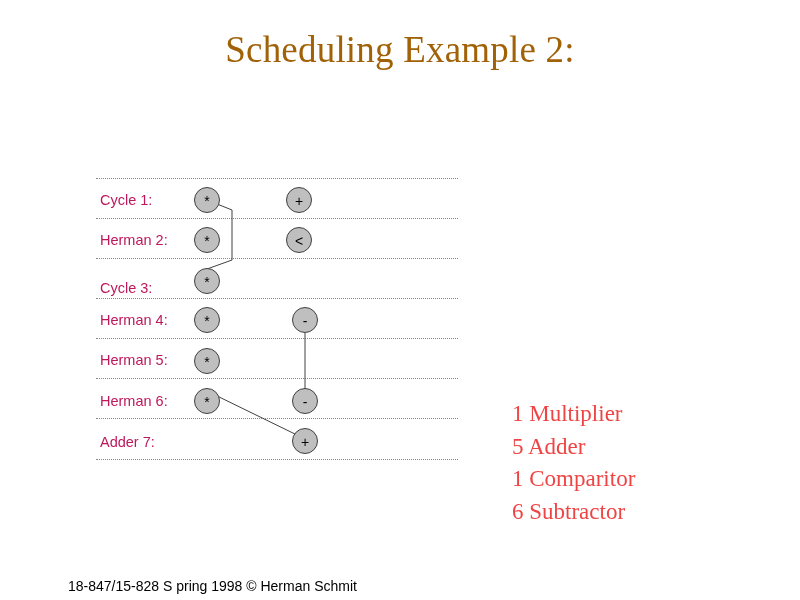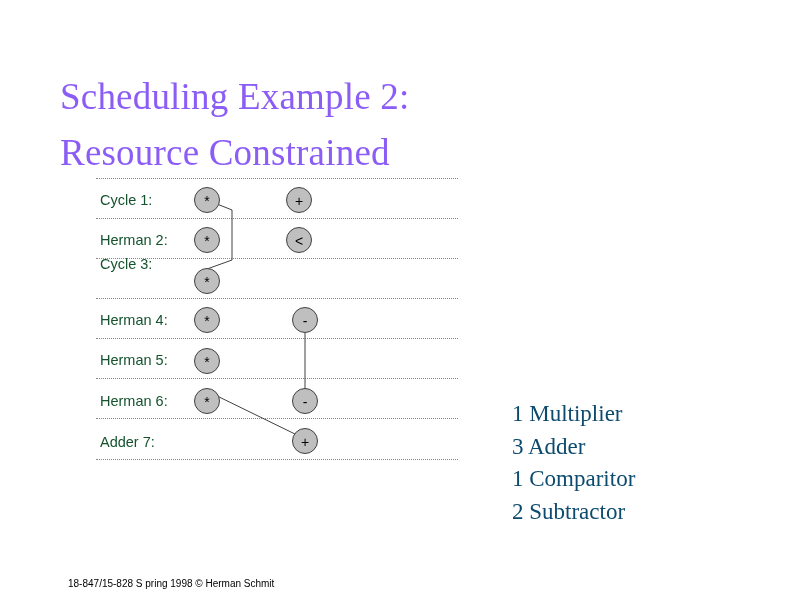--- a/index.html
+++ b/index.html
@@ -18,43 +18,42 @@
     position: absolute;
     left: 0; top: 0;
     width: 800px;
     height: 600px;
   }
   .title {
     position: absolute;
     left: 60px;
     top: 22px;
     width: 680px;
-    text-align: left;
-    color: #8b5cf6;
+    text-align: center;
+    color: #a16207;
     font-family: "Liberation Serif", serif;
     font-size: 37px;
     line-height: 1.52;
     letter-spacing: 0.2px;
-    margin-top: 47px;
   }
   .title .line2 { display: block; }
 
   
   #diagram {
     position: absolute;
     left: 0;
     top: 0;
     width: 800px;
     height: 600px;
   }
   .cycle-label {
     position: absolute;
     font-family: "Liberation Sans", sans-serif;
     font-size: 14.5px;
-    color: #14532d;
+    color: #be185d;
     white-space: nowrap;
     text-align: center;
   }
   .dashline {
     position: absolute;
     left: 96px;
     width: 362px;
     height: 0px;
     border-top: 1px dotted #888888;
   }
@@ -79,57 +78,56 @@
     height: 600px;
     pointer-events: none;
   }
   .resources {
     position: absolute;
     left: 512px;
     top: 398px;
     font-family: "Liberation Serif", serif;
     font-size: 23px;
     line-height: 1.42;
-    color: #0c4a6e;
+    color: #ef4444;
   }
   .resources div { white-space: nowrap; }
   .footer {
     position: absolute;
     left: 68px;
     top: 578px;
     font-family: "Liberation Sans", sans-serif;
-    font-size: 10px;
+    font-size: 14px;
     color: #000000;
     white-space: nowrap;
   }
 </style>
 </head>
 <body>
 
 <div id="slide">
 
   <div class="title">
     <span>Scheduling Example 2:</span>
-    <span class="line2">Resource Constrained</span>
   </div>
 
   <div id="diagram">
 
     <div class="dashline" style="top:178px"></div>
     <div class="dashline" style="top:218px"></div>
     <div class="dashline" style="top:258px"></div>
     <div class="dashline" style="top:298px"></div>
     <div class="dashline" style="top:338px"></div>
     <div class="dashline" style="top:378px"></div>
     <div class="dashline" style="top:418px"></div>
     <div class="dashline" style="top:459px"></div>
 
     <div class="cycle-label" style="left:100px; top:192px">Cycle 1:</div>
     <div class="cycle-label" style="left:100px; top:232px">Herman 2:</div>
-    <div class="cycle-label" style="left:100px; top:256px">Cycle 3:</div>
+    <div class="cycle-label" style="left:100px; top:280px">Cycle 3:</div>
     <div class="cycle-label" style="left:100px; top:312px">Herman 4:</div>
     <div class="cycle-label" style="left:100px; top:352px">Herman 5:</div>
     <div class="cycle-label" style="left:100px; top:393px">Herman 6:</div>
     <div class="cycle-label" style="left:100px; top:434px">Adder 7:</div>
 
     <svg class="edge-svg">
 
       <polyline points="207,200 232,210 232,260 207,269" fill="none" stroke="#404040" stroke-width="1"></polyline>
 
       <line x1="305" y1="333" x2="305" y2="390" stroke="#404040" stroke-width="1"></line>
@@ -151,19 +149,19 @@
     <div class="node" style="left:194px; top:348px">*</div>
 
     <div class="node" style="left:194px; top:388px">*</div>
     <div class="node" style="left:292px; top:388px">-</div>
 
     <div class="node" style="left:292px; top:428px">+</div>
   </div>
 
   <div class="resources">
     <div>1 Multiplier</div>
-    <div>3 Adder</div>
+    <div>5 Adder</div>
     <div>1 Comparitor</div>
-    <div>2 Subtractor</div>
+    <div>6 Subtractor</div>
   </div>
 
   <div class="footer">18-847/15-828 S pring 1998 © Herman Schmit</div>
 </div>
 
 </body></html>

